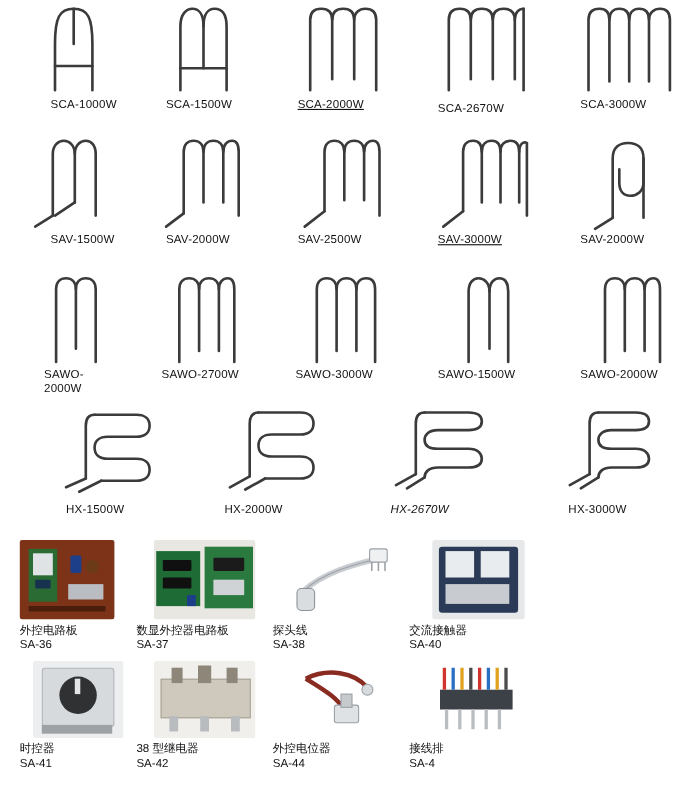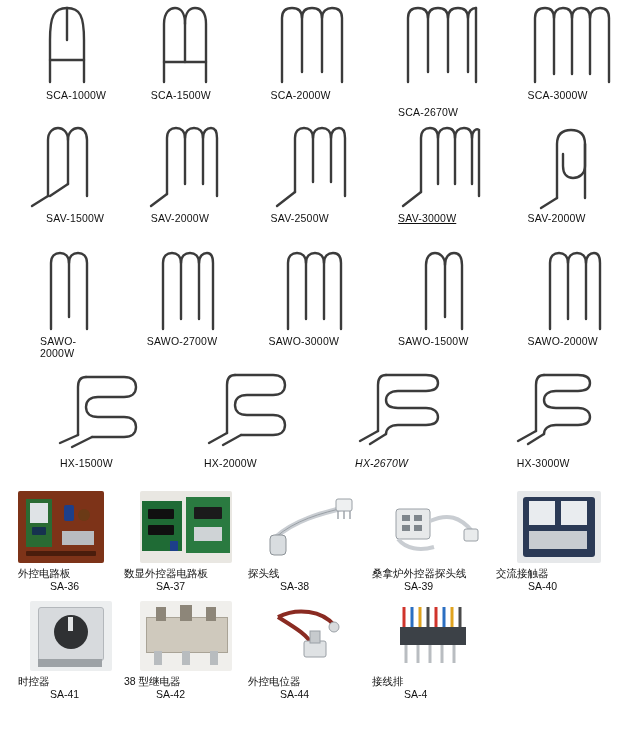--- a/index.html
+++ b/index.html
@@ -36,21 +36,21 @@
     border-radius:2px;
     overflow:hidden;
   }
   .pl{
     font-size:10.5px;
     line-height:13px;
     color:#111;
     margin-top:4px;
   }
   .pl .cn{display:block;}
-  .pl .code{display:block;margin-left:32px;}
+  .pl .code{display:block;}
   .greenpcb{background:#1d5d2a;position:absolute;}
   .chip{background:#111;position:absolute;border-radius:1px;}
   .capblue{position:absolute;background:#1d3f8a;}
   .capbrown{position:absolute;background:#6b3a16;}
   .silver{position:absolute;background:#c9cdd2;}
   .knob{position:absolute;background:#3a3a3a;border-radius:50%;}
 </style>
 </head>
 <body>
 
@@ -72,41 +72,41 @@
       <div class="cell" style="width:118px;">
         <svg class="art" width="74" height="85" viewBox="0 0 74 85">
           <g fill="none" stroke="#3b3b3b" stroke-width="2.4" stroke-linecap="round">
             <path d="M16 82 V24 C16 12 22 8 27 8 C32 8 37 12 37 24 V62"></path>
             <path d="M37 24 C37 12 42 8 47 8 C53 8 58 12 58 24 V82"></path>
             <path d="M16 62 H58"></path>
           </g>
         </svg>
         <div class="label" style="margin-top:4px;margin-left:14px;">SCA-1500W</div>
       </div>
-      <div class="cell" style="width:125px;">
+      <div class="cell" style="width:125px;text-decoration:underline;">
         <svg class="art" width="82" height="85" viewBox="0 0 82 85">
           <g fill="none" stroke="#3b3b3b" stroke-width="2.4" stroke-linecap="round">
             <path d="M12 82 V18 C12 11 16 8 22 8 C28 8 32 11 32 18 V72"></path>
             <path d="M32 18 C32 11 36 8 42 8 C48 8 52 11 52 18 V72"></path>
             <path d="M52 18 C52 11 57 8 62 8 C68 8 72 11 72 18 V82"></path>
           </g>
         </svg>
         <div class="label" style="margin-top:4px;margin-left:10px;">SCA-2000W</div>
       </div>
       <div class="cell" style="width:125px;">
         <svg class="art" width="86" height="85" viewBox="0 0 86 85">
           <g fill="none" stroke="#3b3b3b" stroke-width="2.4" stroke-linecap="round">
             <path d="M10 82 V18 C10 11 14 8 20 8 C26 8 30 11 30 18 V72"></path>
             <path d="M30 18 C30 11 34 8 40 8 C46 8 50 11 50 18 V72"></path>
             <path d="M50 18 C50 11 54 8 60 8 C66 8 70 11 70 18 V72"></path>
             <path d="M70 18 C70 11 74 8 78 8"></path>
             <path d="M78 8 V82"></path>
           </g>
         </svg>
-        <div class="label" style="margin-top:21px;margin-left:8px;">SCA-2670W</div>
+        <div class="label" style="margin-top:8px;margin-left:8px;">SCA-2670W</div>
       </div>
       <div class="cell" style="width:125px;">
         <svg class="art" width="90" height="85" viewBox="0 0 90 85">
           <g fill="none" stroke="#3b3b3b" stroke-width="2.4" stroke-linecap="round">
             <path d="M10 82 V18 C10 11 14 8 20 8 C26 8 29 11 29 18 V74"></path>
             <path d="M29 18 C29 11 33 8 38 8 C44 8 47 11 47 18 V74"></path>
             <path d="M47 18 C47 11 51 8 56 8 C62 8 65 11 65 18 V74"></path>
             <path d="M65 18 C65 11 70 8 75 8 C81 8 84 11 84 18 V82"></path>
           </g>
         </svg>
@@ -315,38 +315,20 @@
             <rect x="72" y="8" width="16" height="12" rx="2" fill="#eef0f1" stroke="#9aa0a6"></rect>
             <path d="M74 20 v8 M80 20 v8 M86 20 v8" stroke="#9aa0a6" stroke-width="1.4"></path>
           </svg>
         </div>
         <div class="pl">
           <span class="cn">探头线</span>
           <span class="code">SA-38</span>
         </div>
       </div>
 
-      <div class="pcell" style="width:124px;">
-        <div class="photo" style="width:96px;height:72px;background:#ffffff;">
-          <svg width="96" height="72" viewBox="0 0 96 72">
-            <rect x="10" y="18" width="34" height="30" rx="3" fill="#e7e9ea" stroke="#9aa0a6"></rect>
-            <rect x="16" y="24" width="8" height="6" fill="#7f868c"></rect>
-              <rect x="28" y="24" width="8" height="6" fill="#7f868c"></rect>
-            <rect x="16" y="34" width="8" height="6" fill="#7f868c"></rect>
-              <rect x="28" y="34" width="8" height="6" fill="#7f868c"></rect>
-            <path d="M44 30 C62 22 74 26 86 40" fill="none" stroke="#c9cdd2" stroke-width="4"></path>
-            <rect x="78" y="38" width="14" height="12" rx="2" fill="#e9ebec" stroke="#9aa0a6"></rect>
-            <path d="M12 48 C20 58 34 60 48 56" fill="none" stroke="#c9cdd2" stroke-width="4"></path>
-          </svg>
-        </div>
-        <div class="pl">
-          <span class="cn">桑拿炉外控器探头线</span>
-          <span class="code">SA-39</span>
-        </div>
-      </div>
 
       <div class="pcell" style="width:125px;">
         <div class="photo" style="width:84px;height:72px;background:#e6e8ea;">
           <div style="position:absolute;left:6px;top:6px;width:72px;height:60px;background:#2b3a56;border-radius:3px;"></div>
           <div style="position:absolute;left:12px;top:10px;width:26px;height:24px;background:#e9ecef;"></div>
           <div style="position:absolute;left:44px;top:10px;width:26px;height:24px;background:#e9ecef;"></div>
           <div style="position:absolute;left:12px;top:40px;width:58px;height:18px;background:#c8ccd1;"></div>
         </div>
         <div class="pl">
           <span class="cn">交流接触器</span>

